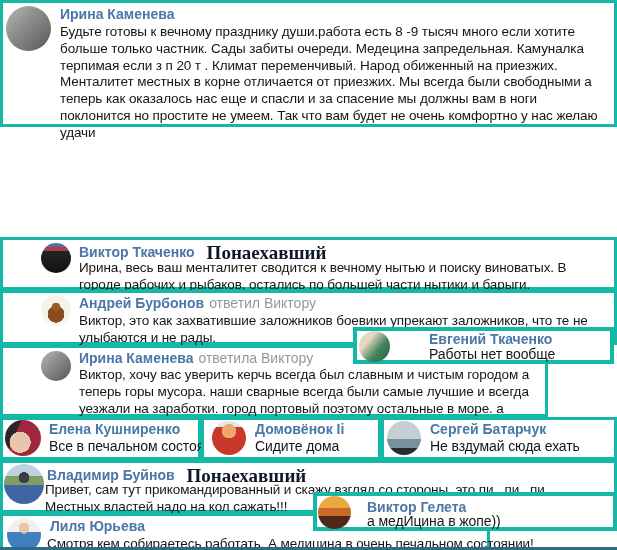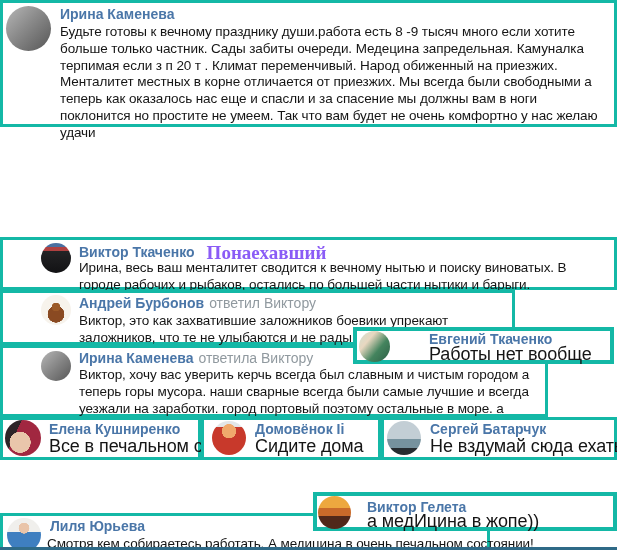--- a/index.html
+++ b/index.html
@@ -16,28 +16,28 @@
   }
   .name{
     position:absolute;font-weight:bold;font-size:14px;color:#4a76a8;white-space:nowrap;cursor:pointer;
   }
   .post-name{font-size:15px;color:#4c6c91;}
   .time{
     position:absolute;font-size:13px;color:#93a1ad;
   }
   .reply-to{font-weight:normal;color:#90999f;margin-left:5px;}
   .label{
-    font-family:"Liberation Serif",serif;font-weight:bold;font-size:19px;color:#8b5cf6;
+    font-family:"Liberation Serif",serif;font-weight:bold;font-size:19px;color:#0f172a;
     margin-left:12px;vertical-align:-2px;white-space:nowrap;
   }
   .txt{
     position:absolute;font-size:13.5px;line-height:16.8px;color:#151515;letter-spacing:-0.1px;
   }
   .post-txt{font-size:15.5px;line-height:21px;letter-spacing:0;}
-  .small-txt{font-size:18px;line-height:16px;white-space:nowrap;}
+  .small-txt{font-size:14px;line-height:16px;white-space:nowrap;}
   
   .av-deer{background:
     radial-gradient(circle at 55% 62%,#c79a62 0 26%,transparent 27%),
     linear-gradient(200deg,#9fc0d2 0%,#c7b693 35%,#8a6a45 62%,#6b4a2e 100%);}
   .av-irina{background:linear-gradient(135deg,#b7b7b7 0%,#8a8a8a 45%,#565656 100%);}
   .av-viktor{background:linear-gradient(180deg,#4a6fa0 0%,#4a6fa0 15%,#b04040 15%,#b04040 28%,#232325 28%,#121214 100%);}
   .av-andrey{background:
     radial-gradient(circle at 50% 40%,#9c5a28 0 18%,transparent 19%),
     radial-gradient(circle at 50% 64%,#8a4a22 0 34%,transparent 35%),
     #f7f3ec;}
@@ -62,21 +62,21 @@
       linear-gradient(#8a6d1f,#8a6d1f) 3px 5.5px/4px 1.6px no-repeat,
       linear-gradient(#8a6d1f,#8a6d1f) 9px 5.5px/4px 1.6px no-repeat,
       linear-gradient(#8a6d1f,#8a6d1f) 5px 10px/5px 1.6px no-repeat,
       radial-gradient(circle,#ffd83d 0 66%,#f0b51e 67%);
   }
   .strip{position:absolute;left:0;width:617px;height:3px;background:#2f6a87;z-index:6;}
   
   .c-post{left:0;top:0;width:617px;height:110px;}
   .c-irina1{left:0;top:110;width:617px;height:127px;}
   .c-viktor{left:0;top:237px;width:617px;height:53px;}
-  .c-andrey{left:0;top:290px;width:515px;height:55px;}
+  .c-andrey{left:0;top:290px;width:617px;height:55px;}
   .c-irina2{left:0;top:345px;width:548px;height:72px;}
   .c-elena{left:0;top:417px;width:201px;height:43px;}
   .c-dom{left:201px;top:417px;width:180px;height:43px;}
   .c-sergey{left:381px;top:417px;width:236px;height:43px;}
   .c-vladimir{left:0;top:460px;width:617px;height:53px;}
   .c-lilya{left:0;top:513px;width:490px;height:37px;}
   .c-evgeniy{left:353px;top:327px;width:261px;height:37px;}
   .c-geleta{left:313px;top:492px;width:304px;height:39px;}
 </style>
 </head>
@@ -132,20 +132,25 @@
     <div class="name" style="left:46px;top:1px;">Сергей Батарчук</div>
     <div class="txt small-txt" style="left:46px;top:18px;">Не вздумай сюда ехать</div>
   </div>
 
   <div class="card c-dom">
     <div class="avatar av-dom" style="left:8px;top:1px;width:34px;height:34px;"></div>
     <div class="name" style="left:51px;top:1px;">Домовёнок Ii</div>
     <div class="txt small-txt" style="left:51px;top:18px;">Сидите дома</div>
   </div>
 
+  <div class="card c-vladimir">
+    <div class="avatar av-vladimir" style="left:1px;top:1px;width:40px;height:40px;"></div>
+    <div class="name" style="left:44px;top:2px;"><span>Владимир Буйнов</span><span class="label">Понаехавший</span></div>
+    <div class="txt" style="left:42px;top:19px;right:10px;">Привет, сам тут прикомандированный и скажу взгляд со стороны, это пи...пи...пи.... Местных властей надо на кол сажать!!!</div>
+  </div>
 
   <div class="card overlay c-geleta">
     <div class="avatar av-geleta" style="left:1px;top:0px;width:33px;height:33px;"></div>
     <div class="name" style="left:50px;top:3px;">Виктор Гелета</div>
     <div class="txt small-txt" style="left:50px;top:17px;">а медИцина в жопе))</div>
   </div>
 
   <div class="card c-lilya">
     <div class="avatar av-lilya" style="left:4px;top:2px;width:34px;height:34px;"></div>
     <div class="name" style="left:47px;top:2px;">Лиля Юрьева</div>

